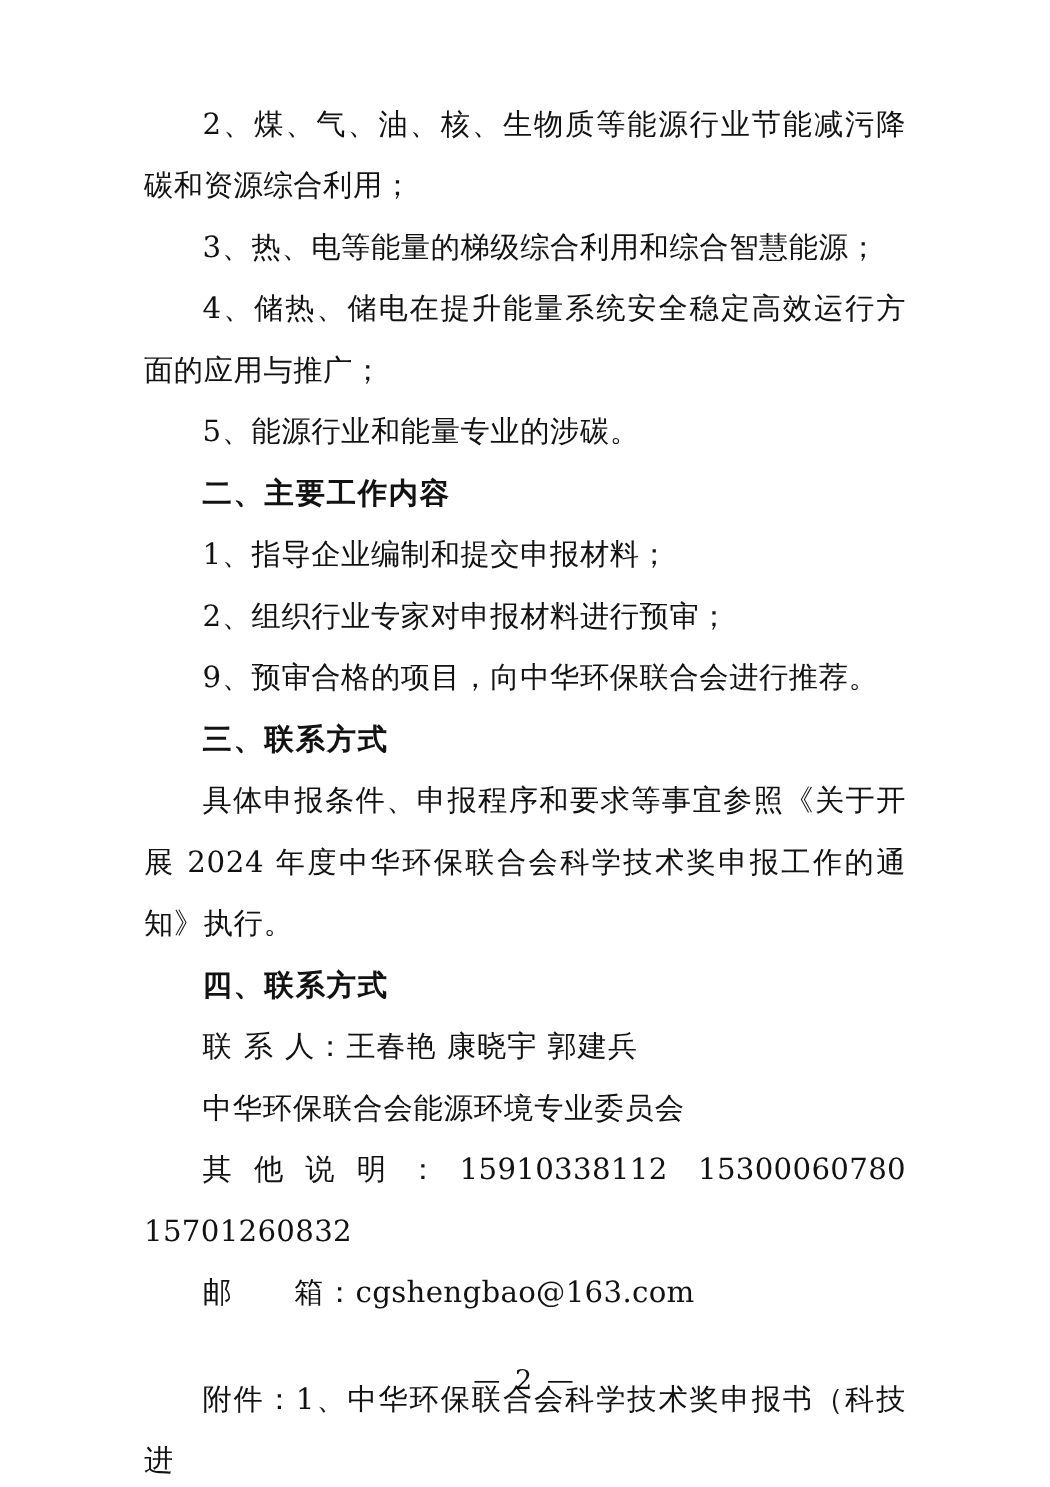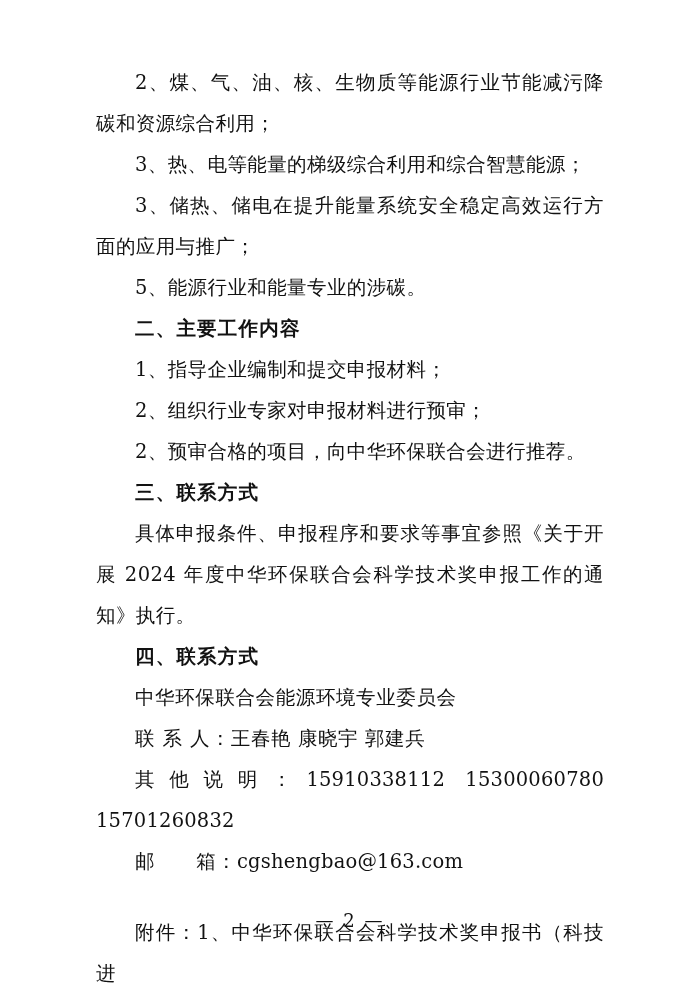--- a/index.html
+++ b/index.html
@@ -71,35 +71,35 @@
 </style>
 </head>
 <body>
 
 <div class="page">
 
   <div class="body-text">
 
     <p class="indent2">2、煤、气、油、核、生物质等能源行业节能减污降碳和资源综合利用；</p>
     <p class="indent2">3、热、电等能量的梯级综合利用和综合智慧能源；</p>
-    <p class="indent2">3、储热、储电在提升能量系统安全稳定高效运行方面的应用与推广；</p>
+    <p class="indent2">4、储热、储电在提升能量系统安全稳定高效运行方面的应用与推广；</p>
     <p class="indent2">5、能源行业和能量专业的涉碳。</p>
 
     <p class="heading">二、主要工作内容</p>
     <p class="indent2">1、指导企业编制和提交申报材料；</p>
     <p class="indent2">2、组织行业专家对申报材料进行预审；</p>
-    <p class="indent2">2、预审合格的项目，向中华环保联合会进行推荐。</p>
+    <p class="indent2">9、预审合格的项目，向中华环保联合会进行推荐。</p>
 
     <p class="heading">三、联系方式</p>
     <p class="indent2">具体申报条件、申报程序和要求等事宜参照《关于开展 2024 年度中华环保联合会科学技术奖申报工作的通知》执行。</p>
 
     <p class="heading">四、联系方式</p>
+    <p class="contact-line"><span class="label-sp">联 系 人：</span><span>王春艳 康晓宇 郭建兵</span></p>
+
     <p class="contact-line">中华环保联合会能源环境专业委员会</p>
-
-    <p class="contact-line"><span class="label-sp">联 系 人：</span><span>王春艳 康晓宇 郭建兵</span></p>
 
     <p class="contact-line"><span class="label-sp">其他说明：</span><span class="ascii">15910338112 15300060780 15701260832</span></p>
 
     <p class="contact-line"><span class="label-sp">邮　　箱：</span><span class="ascii">cgshengbao@163.com</span></p>
 
     <div class="spacer-md"></div>
 
     <div class="attach">
       <span>附件：1、中华环保联合会科学技术奖申报书（科技进</span>
       

